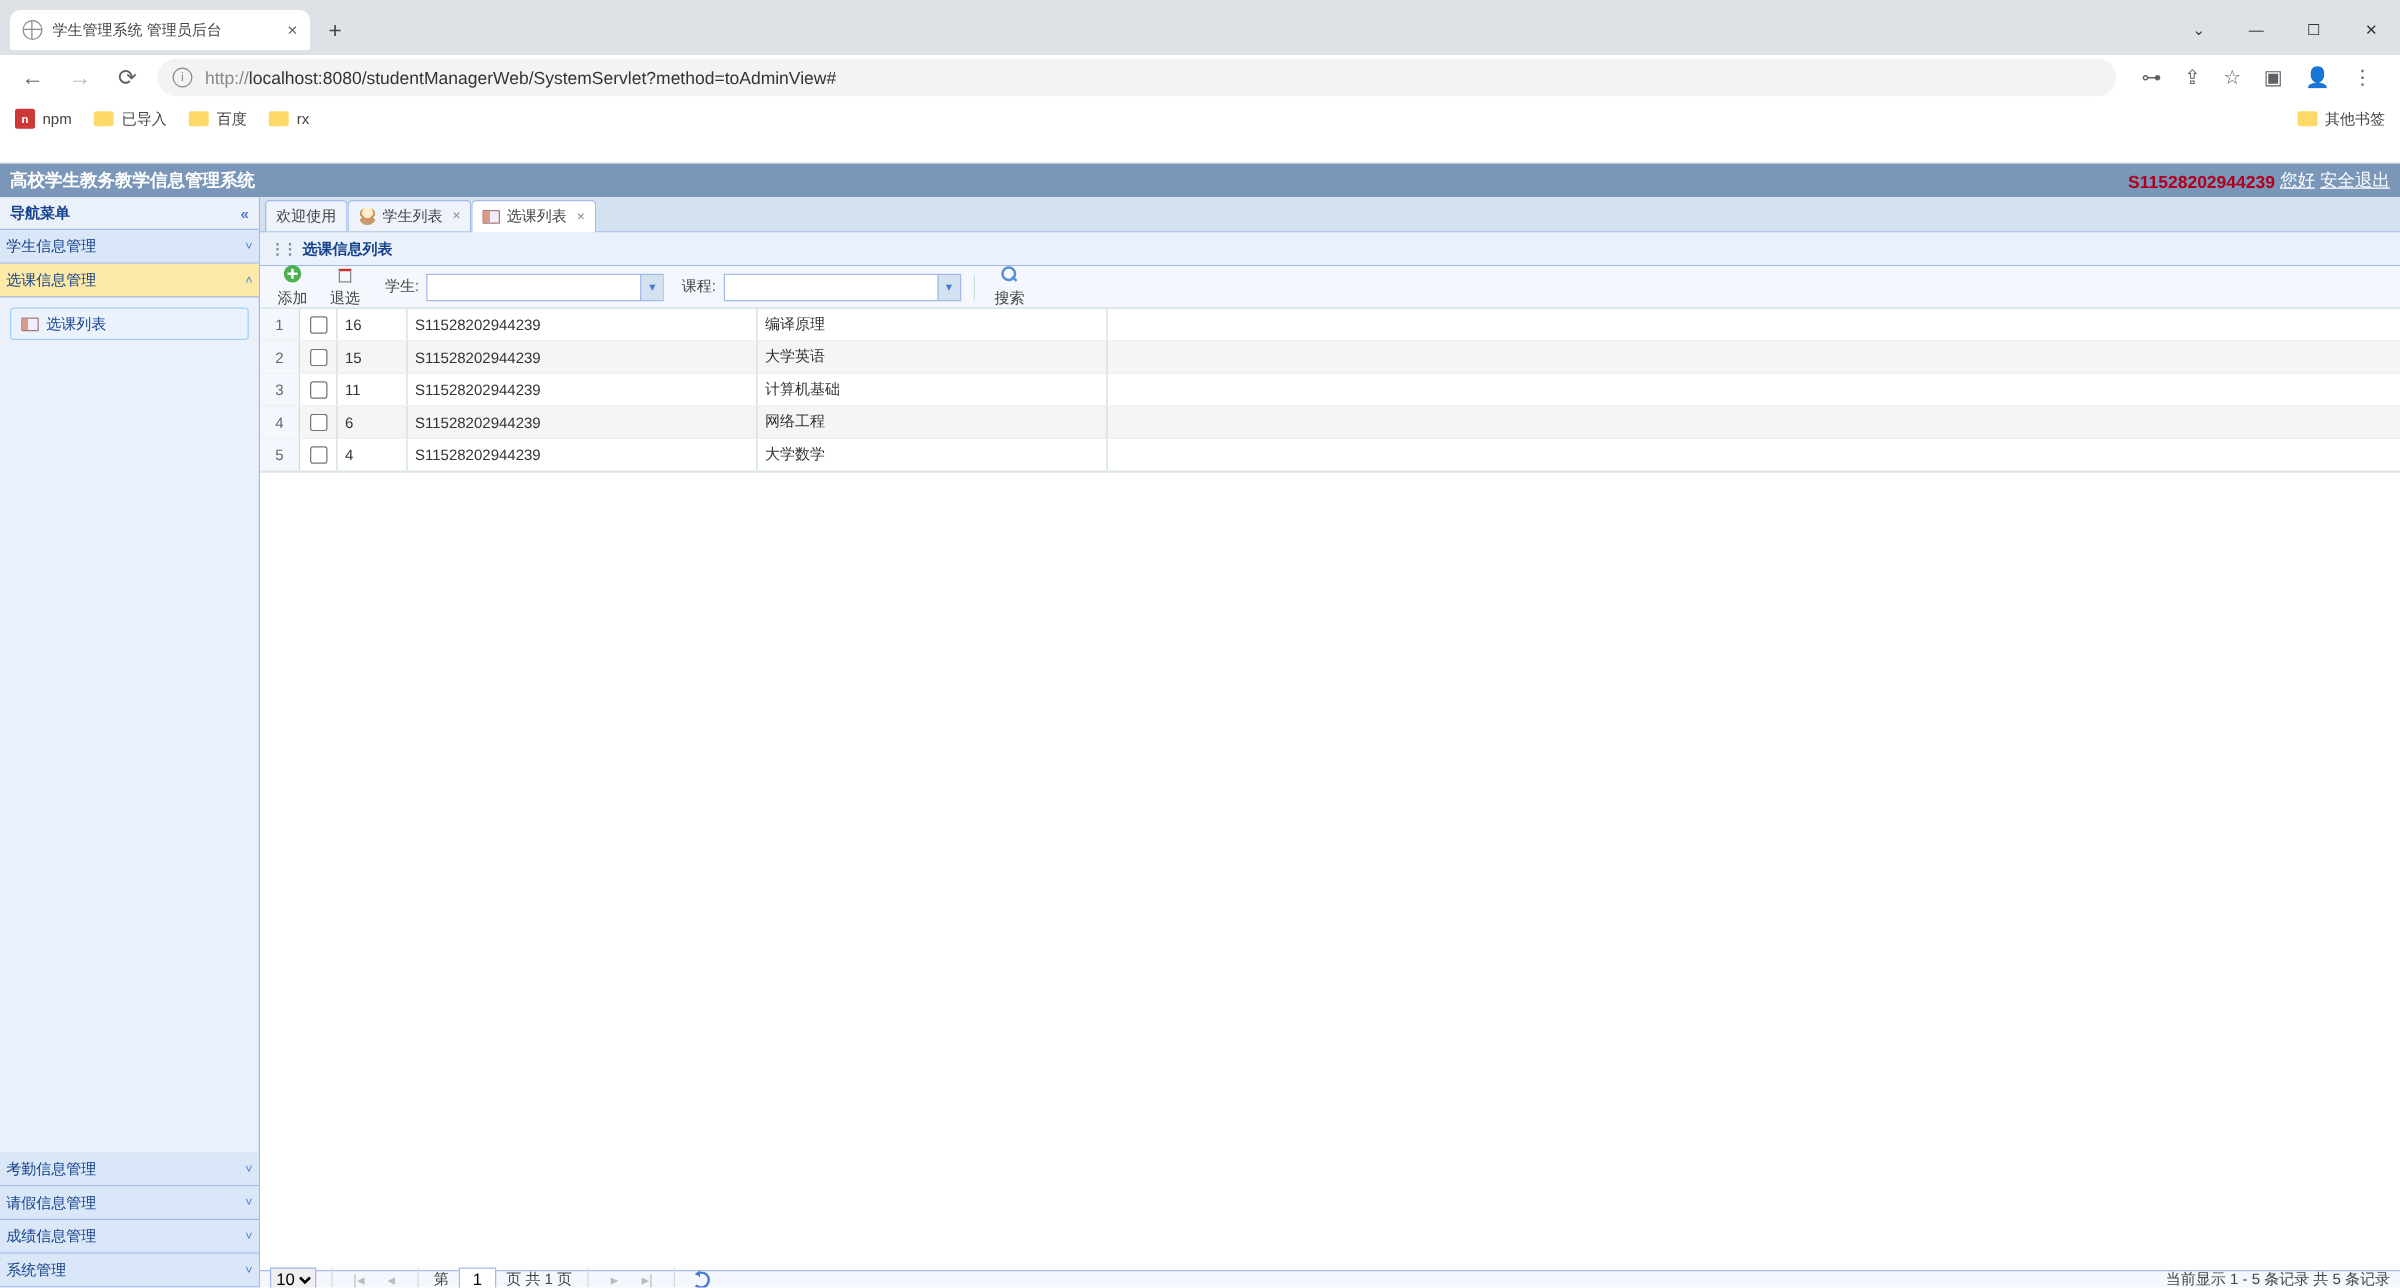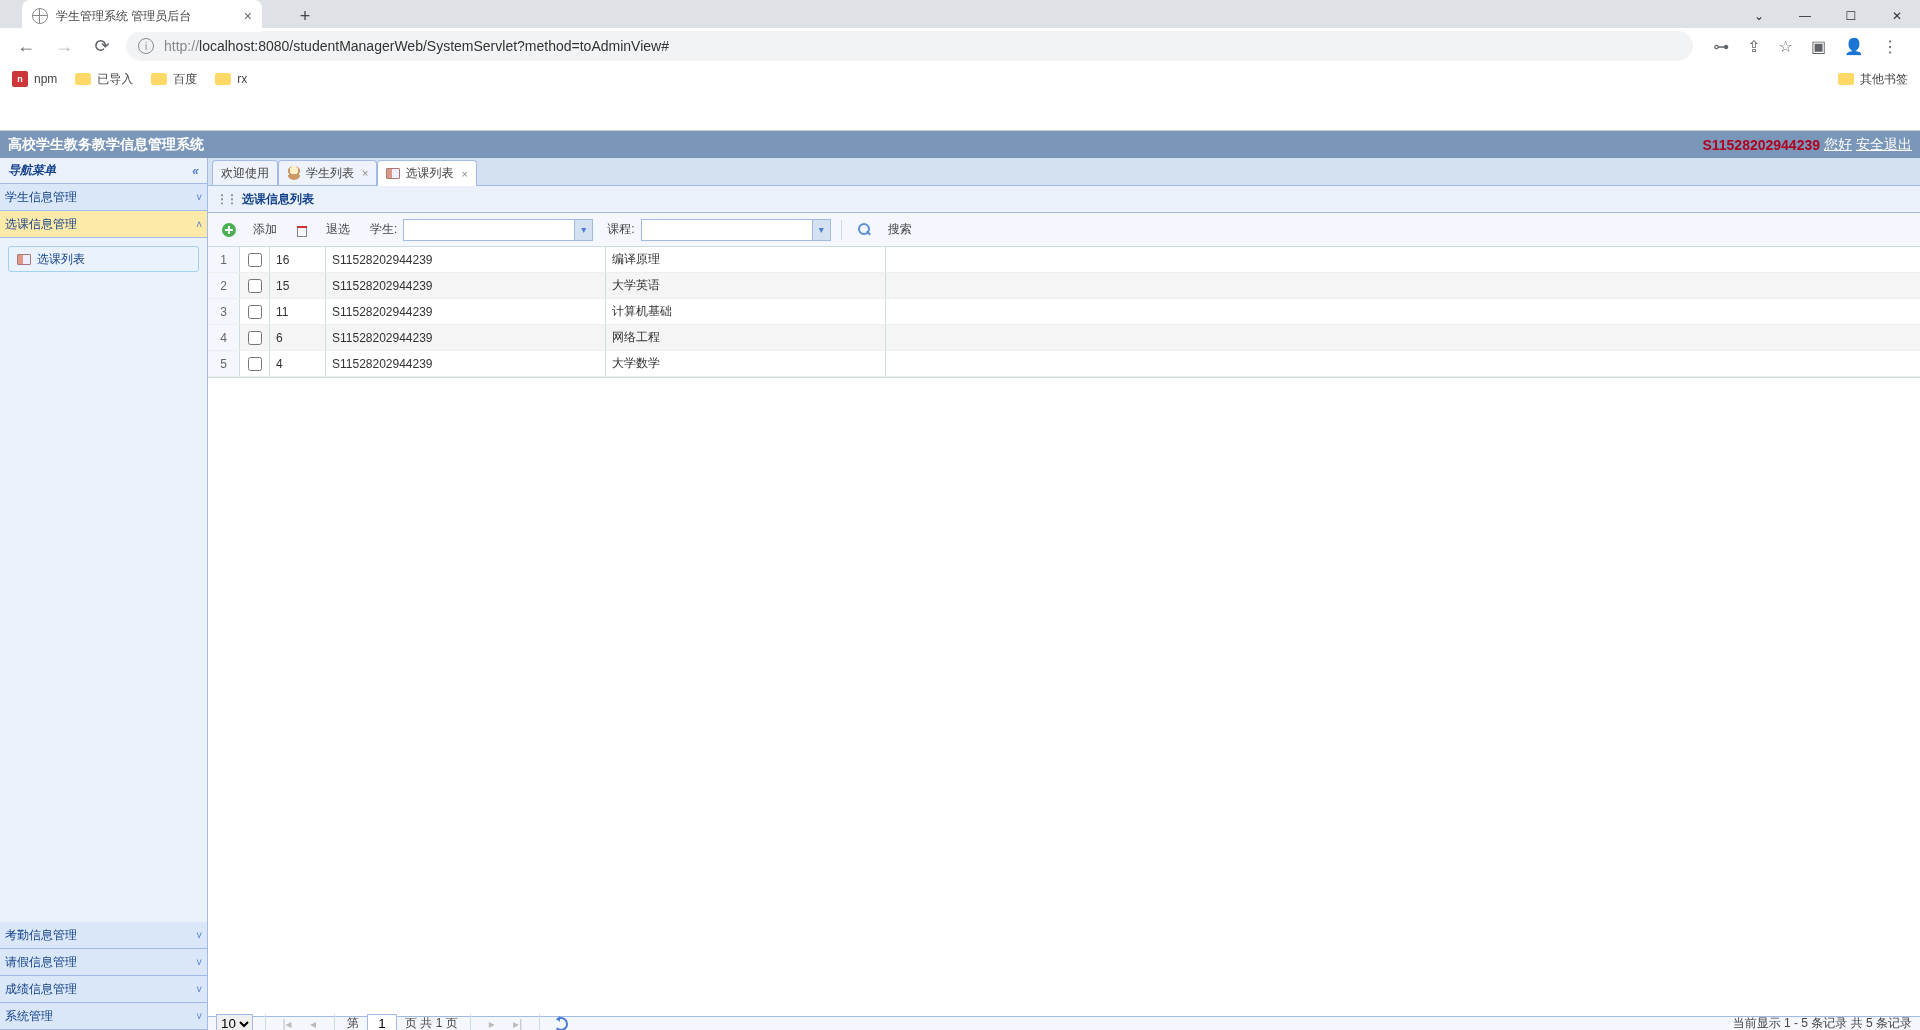--- a/index.html
+++ b/index.html
@@ -1,20 +1,20 @@
 <!DOCTYPE html>
 <html><head>
 <meta charset="utf-8">
 <style>
 * { margin: 0; padding: 0; box-sizing: border-box; font-family: "Microsoft YaHei", Arial, sans-serif; }
 body { width: 1920px; height: 1030px; overflow: hidden; background: #fff; }
 
 
 .browser-chrome { height: 131px; background: #fff; border-bottom: 1px solid #ccc; }
-.tab-strip { height: 28px; display: flex; align-items: center; padding: 4px 0 0 22px; background: #dee1e6; gap: 23px; }
+.tab-strip { height: 44px; display: flex; align-items: center; padding: 4px 0 0 8px; background: #dee1e6; }
 .browser-tab { width: 240px; height: 32px; background: #fff; border-radius: 8px 8px 0 0; display: flex; align-items: center; padding: 0 10px; font-size: 12px; color: #444; position: relative; }
 .browser-tab .globe { width: 16px; height: 16px; border: 1px solid #888; border-radius: 50%; margin-right: 8px; position: relative; }
 .browser-tab .globe::before { content: ""; position: absolute; left: 0; right: 0; top: 6px; border-top: 1px solid #888; }
 .browser-tab .globe::after { content: ""; position: absolute; top: 0; bottom: 0; left: 6px; border-left: 1px solid #888; }
 .tab-close { margin-left: auto; font-size: 14px; color: #666; cursor: pointer; }
 .new-tab { width: 28px; height: 28px; font-size: 18px; color: #444; display: flex; align-items: center; justify-content: center; margin-left: 6px; cursor: pointer; }
 .window-controls { margin-left: auto; display: flex; gap: 0; }
 .win-btn { width: 46px; height: 32px; display: flex; align-items: center; justify-content: center; font-size: 12px; color: #333; cursor: pointer; }
 
 .addr-bar { height: 36px; display: flex; align-items: center; padding: 0 12px; gap: 10px; background: #fff; }
@@ -34,21 +34,21 @@
 
 
 .app-header { height: 27px; background: #7a96b8; color: #fff; display: flex; align-items: center; padding: 0 8px; font-size: 14px; font-weight: bold; }
 .app-header .right { margin-left: auto; font-weight: normal; display: flex; align-items: center; gap: 4px; }
 .user-id { color: #b00020; font-weight: bold; }
 .link-u { text-decoration: underline; cursor: pointer; }
 
 
 .app-body { display: flex; height: calc(100% - 158px); }
 .sidebar { width: 208px; background: #eaf1fb; border-right: 1px solid #a3bae9; display: flex; flex-direction: column; }
-.side-title { height: 26px; background: #eaf1fb; border-bottom: 1px solid #a3bae9; display: flex; align-items: center; padding: 0 8px; font-size: 12px; font-weight: bold; color: #15428b; font-style: italic; }
+.side-title { height: 26px; background: #eaf1fb; border-bottom: 1px solid #a3bae9; display: flex; align-items: center; padding: 0 8px; font-size: 12px; font-weight: bold; color: #15428b; }
 .side-title .collapse { margin-left: auto; color: #4a7dd1; font-size: 12px; cursor: pointer; }
 .accordion-item { height: 27px; border-bottom: 1px solid #a3bae9; background: #d9e7f8; display: flex; align-items: center; padding: 0 5px; font-size: 12px; color: #15428b; cursor: pointer; }
 .accordion-item.active { background: #fde9a8; }
 .accordion-item .chev { margin-left: auto; color: #4a7dd1; font-size: 10px; }
 .sidebar-content { flex: 0 0 auto; padding: 8px; }
 .side-spacer { flex: 1; }
 .tree-item { display: flex; align-items: center; gap: 6px; height: 26px; background: #eaf2fe; border: 1px solid #a3d0f5; border-radius: 3px; padding: 0 8px; font-size: 12px; color: #15428b; cursor: pointer; }
 .book-icon { width: 14px; height: 11px; background: linear-gradient(90deg,#d98 0 40%,#eef 40%); border: 1px solid #a77; border-radius: 1px; }
 
 
@@ -56,21 +56,21 @@
 .tabs-row { height: 28px; background: #d3e1f1; border-bottom: 1px solid #a3bae9; display: flex; align-items: flex-end; padding: 0 4px; }
 .tab { height: 25px; background: #eef3fb; border: 1px solid #a3bae9; border-bottom: none; border-radius: 4px 4px 0 0; padding: 0 8px; display: flex; align-items: center; gap: 5px; font-size: 12px; color: #444; margin-right: 0; cursor: pointer; text-align: center; }
 .tab.active { background: #fff; height: 26px; position: relative; top: 1px; }
 .tab .x { color: #888; font-size: 11px; margin-left: 3px; }
 .user-icon { width: 14px; height: 14px; border-radius: 50%; background: radial-gradient(circle at 50% 30%, #fec 0 35%, #c96 36% 50%, transparent 51%), radial-gradient(circle at 50% 95%, #c96 0 45%, transparent 46%); }
 
 .panel-title { height: 27px; background: #eaf1fb; border-bottom: 1px solid #a3bae9; display: flex; align-items: center; padding: 0 8px; font-size: 12px; font-weight: bold; color: #15428b; }
 .panel-title .grip { margin-right: 6px; color: #888; letter-spacing: -2px; }
 
 .toolbar { height: 34px; background: #f4f8fe; border-bottom: 1px solid #cdd; display: flex; align-items: center; padding: 0 8px; gap: 6px; font-size: 12px; color: #444; }
-.tbtn { display: flex; align-items: center; gap: 17px; padding: 2px 6px; cursor: pointer; }
+.tbtn { display: flex; align-items: center; gap: 4px; padding: 2px 6px; cursor: pointer; flex-direction: column; }
 .icon-add { width: 14px; height: 14px; border-radius: 50%; background: #4caf50; position: relative; }
 .icon-add::before, .icon-add::after { content: ""; position: absolute; background: #fff; }
 .icon-add::before { left: 6px; top: 3px; width: 2px; height: 8px; }
 .icon-add::after { top: 6px; left: 3px; height: 2px; width: 8px; }
 .icon-del { width: 14px; height: 14px; position: relative; }
 .icon-del::before { content:""; position:absolute; width:10px; height:2px; background:#c33; top:3px; left:2px; }
 .icon-del::after { content:""; position:absolute; width:8px; height:8px; border:1px solid #888; border-top:none; left:2px; top:5px; }
 .combo { width: 190px; height: 22px; border: 1px solid #a3bae9; background: #fff; display: flex; align-items: center; }
 .combo .arrow { width: 18px; height: 100%; background: #d3e1f1; border-left: 1px solid #a3bae9; display: flex; align-items: center; justify-content: center; color: #4a7dd1; font-size: 10px; margin-left: auto; }
 .lbl { margin-left: 8px; }

